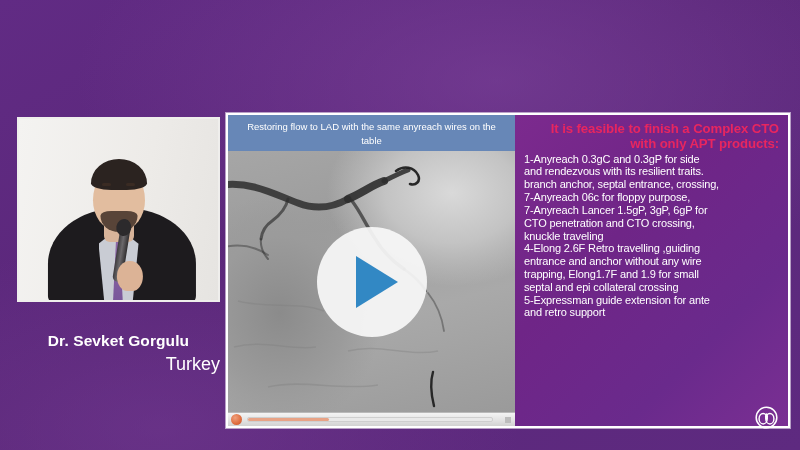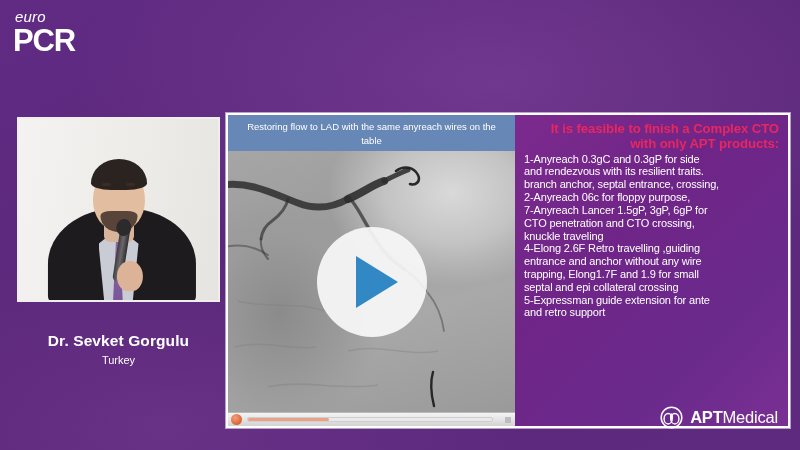--- a/index.html
+++ b/index.html
@@ -142,23 +142,23 @@
   #speaker-name {
     margin-top: 30px;
     text-align: center;
     color: #ffffff;
     font-size: 15.5px;
     font-weight: 700;
     letter-spacing: 0.1px;
   }
   #speaker-country {
     margin-top: 4px;
-    text-align: center;
-    color: #ffffff;
-    font-size: 11px;
+    text-align: right;
+    color: #ffffff;
+    font-size: 18px;
     font-weight: 400;
   }
 
   
   #slide-frame {
     position: absolute; left: 226px; top: 65px;
     width: 564px; height: 315px;
     background: #ffffff;
     padding: 2px;
     box-shadow: 0 0 0 1px rgba(255,255,255,0.55);
@@ -280,24 +280,20 @@
   #apt-mark { width: 23px; height: 23px; flex: none; }
   #apt-text { font-size: 16.5px; line-height: 1; letter-spacing: -0.2px; }
   #apt-text .apt { font-weight: 700; }
   #apt-text .medical { font-weight: 400; }
 </style>
 </head>
 <body>
 
 <div id="stage">
 
-  <div id="logo">
-    <span class="euro">euro</span>
-    <span class="pcr">PCR</span>
-  </div>
 
   <div id="speaker-panel">
     <div id="speaker-video">
       <div class="sv-bg"></div>
       <div class="sv-wall"></div>
       <div class="sv-suit"></div>
       <div class="sv-shirt"></div>
       <div class="sv-tie"></div>
       <div class="sv-neck"></div>
       <div class="sv-head"></div>
@@ -357,39 +353,36 @@
         <div id="scroll-endcap"></div>
       </div>
     </div>
 
     <div id="text-panel">
       <div id="slide-title">It is feasible to finish a Complex  CTO with only APT products:</div>
       <div id="slide-body">
           <span class="ln">1-Anyreach 0.3gC and 0.3gP for side</span>
           <span class="ln">and rendezvous with its resilient traits.</span>
           <span class="ln">branch anchor, septal entrance, crossing,</span>
-          <span class="ln">2-Anyreach 06c for floppy purpose,</span>
+          <span class="ln">7-Anyreach 06c for floppy purpose,</span>
           <span class="ln"> 7-Anyreach Lancer 1.5gP, 3gP, 6gP  for</span>
           <span class="ln">CTO penetration and CTO crossing,</span>
           <span class="ln">knuckle traveling</span>
           <span class="ln">4-Elong 2.6F Retro travelling ,guiding</span>
           <span class="ln">entrance and anchor without any wire</span>
           <span class="ln">trapping, Elong1.7F and 1.9 for small</span>
           <span class="ln">septal and epi collateral crossing</span>
           <span class="ln">5-Expressman guide extension for ante</span>
           <span class="ln">and retro support</span>
         </div>
     </div>
   </div>
 
   <div id="apt-logo">
     <svg id="apt-mark" viewBox="0 0 48 48">
       <circle cx="24" cy="24" r="21.5" fill="none" stroke="#ffffff" stroke-width="3.2"></circle>
       <ellipse cx="17" cy="26.5" rx="8.5" ry="11" fill="none" stroke="#ffffff" stroke-width="3"></ellipse>
       <ellipse cx="31" cy="26.5" rx="8.5" ry="11" fill="none" stroke="#ffffff" stroke-width="3"></ellipse>
       <path d="M24 14.5 C19.6 18.5 19.6 25 24 29.5 C28.4 25 28.4 18.5 24 14.5 Z" fill="#ffffff"></path>
     </svg>
-    <div id="apt-text">
-      <span class="apt">APT</span><span class="medical">Medical</span>
-    </div>
   </div>
 
 </div>
 
 </body></html>

